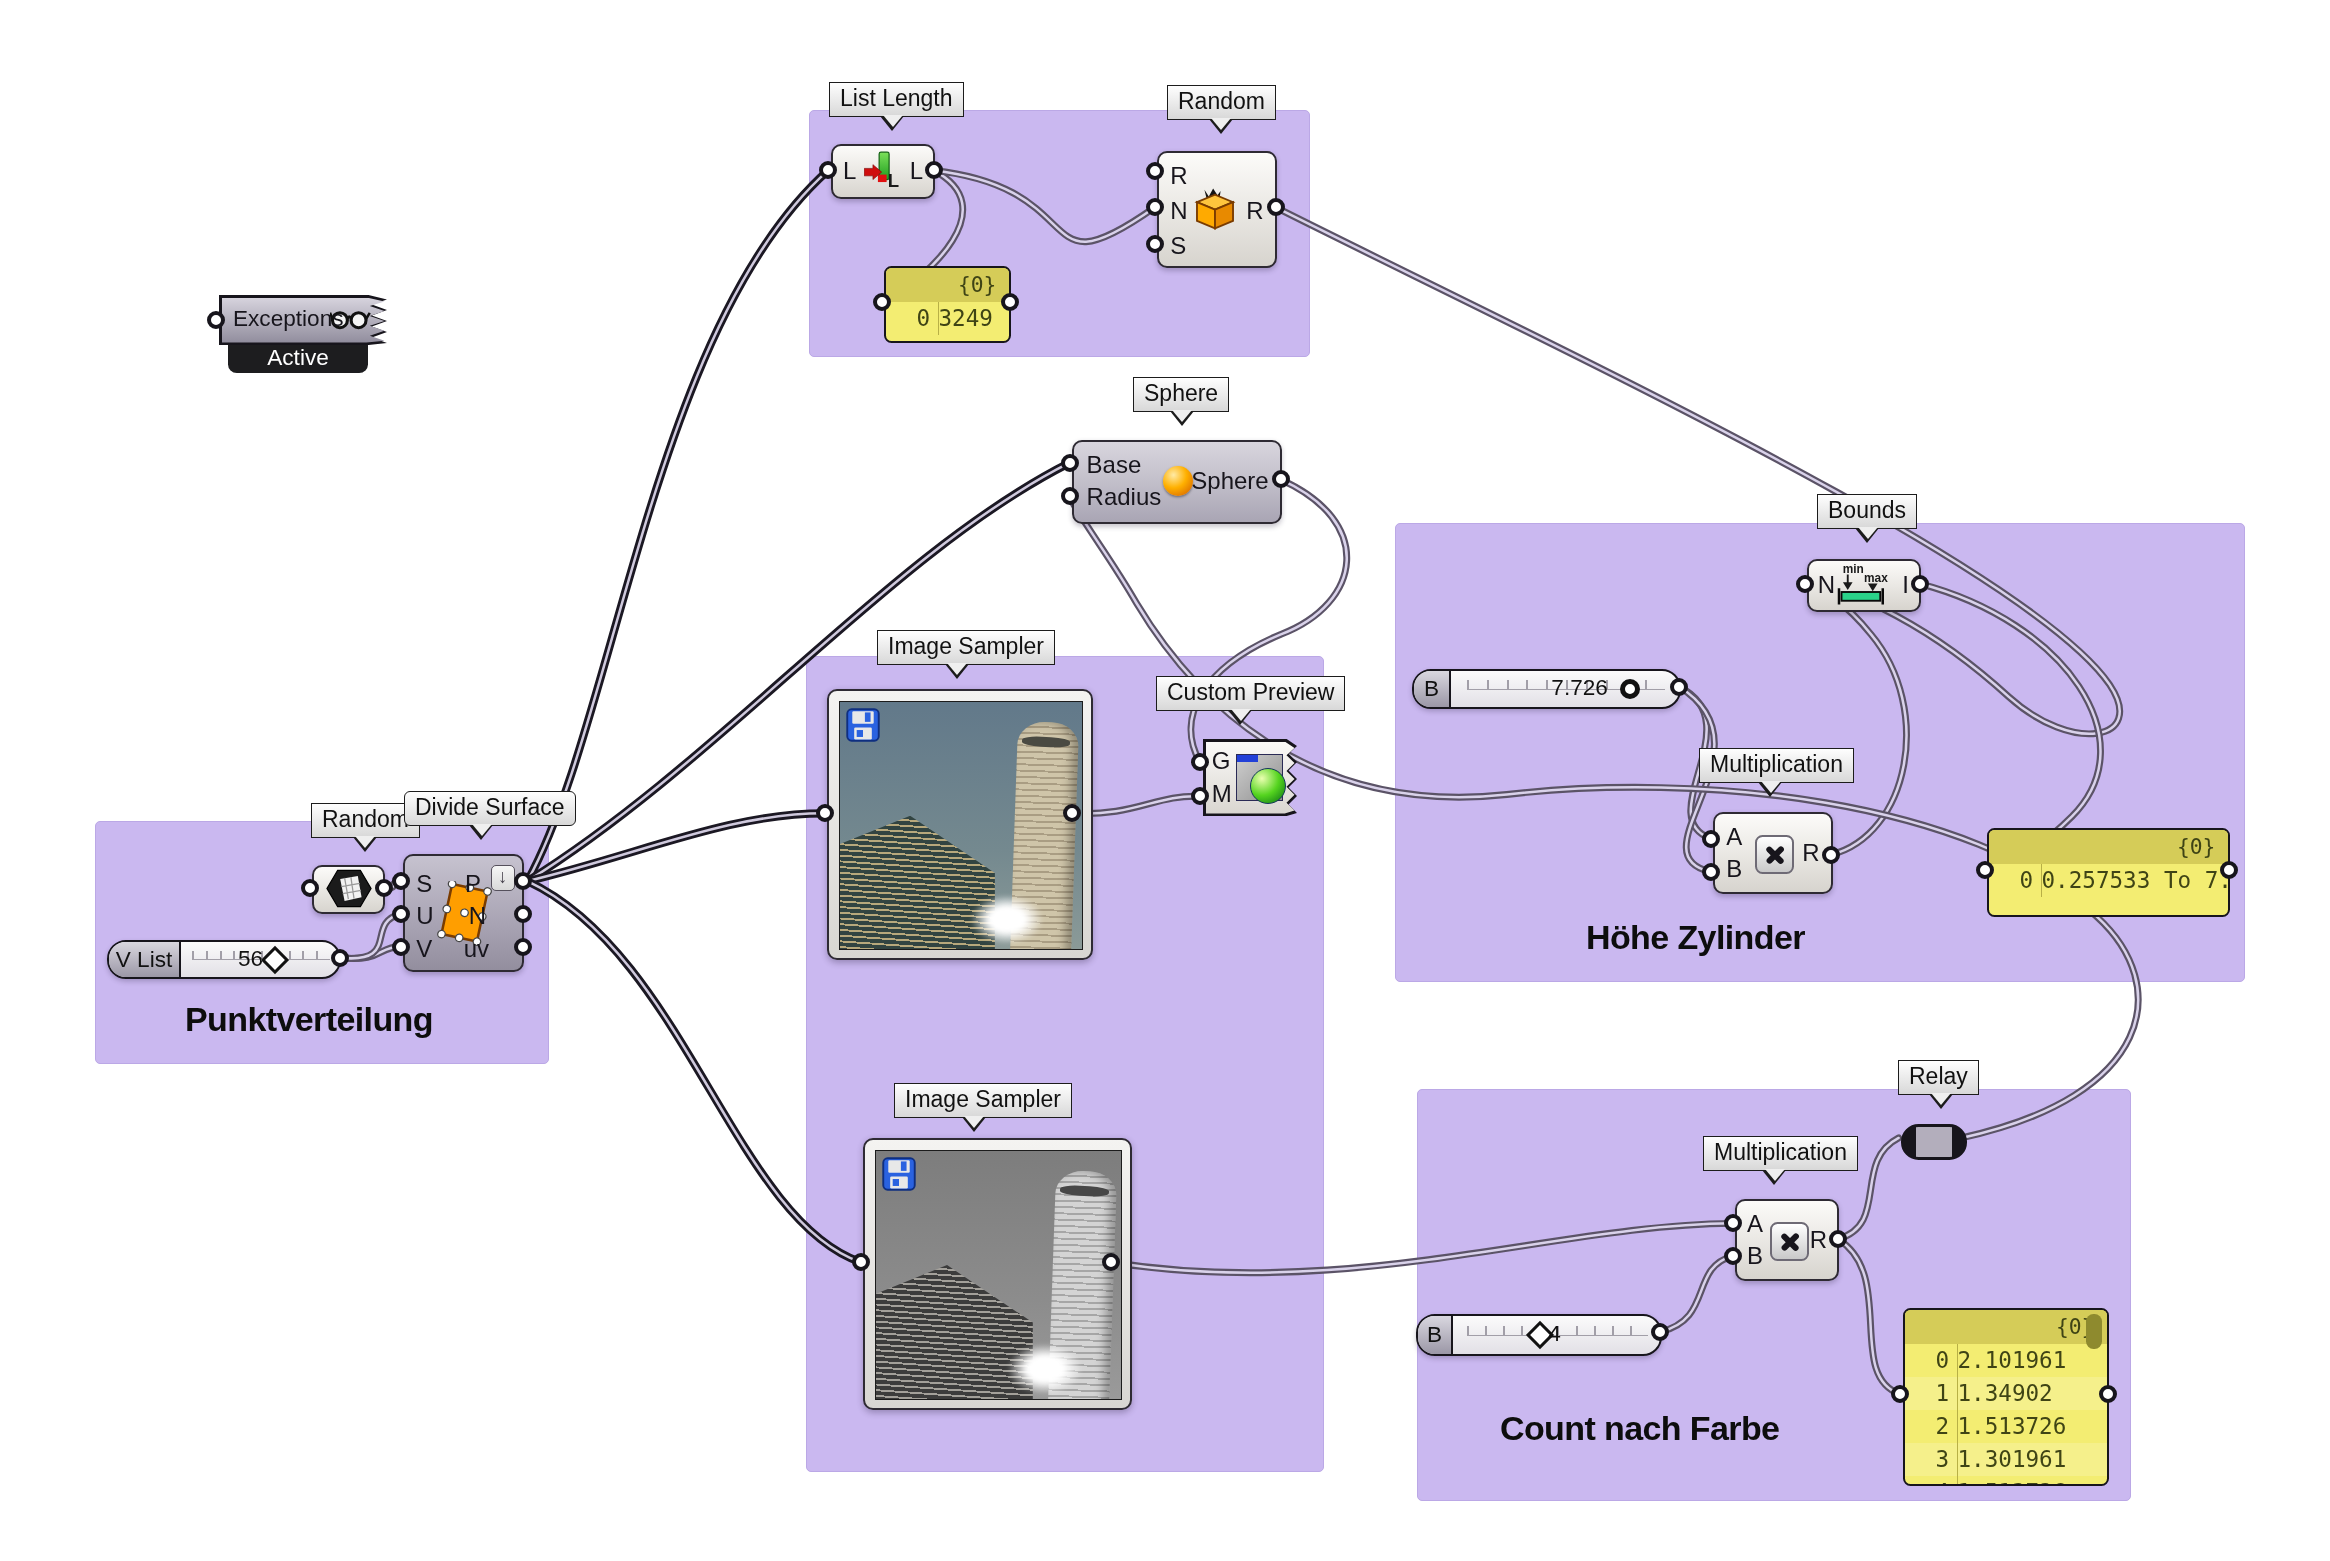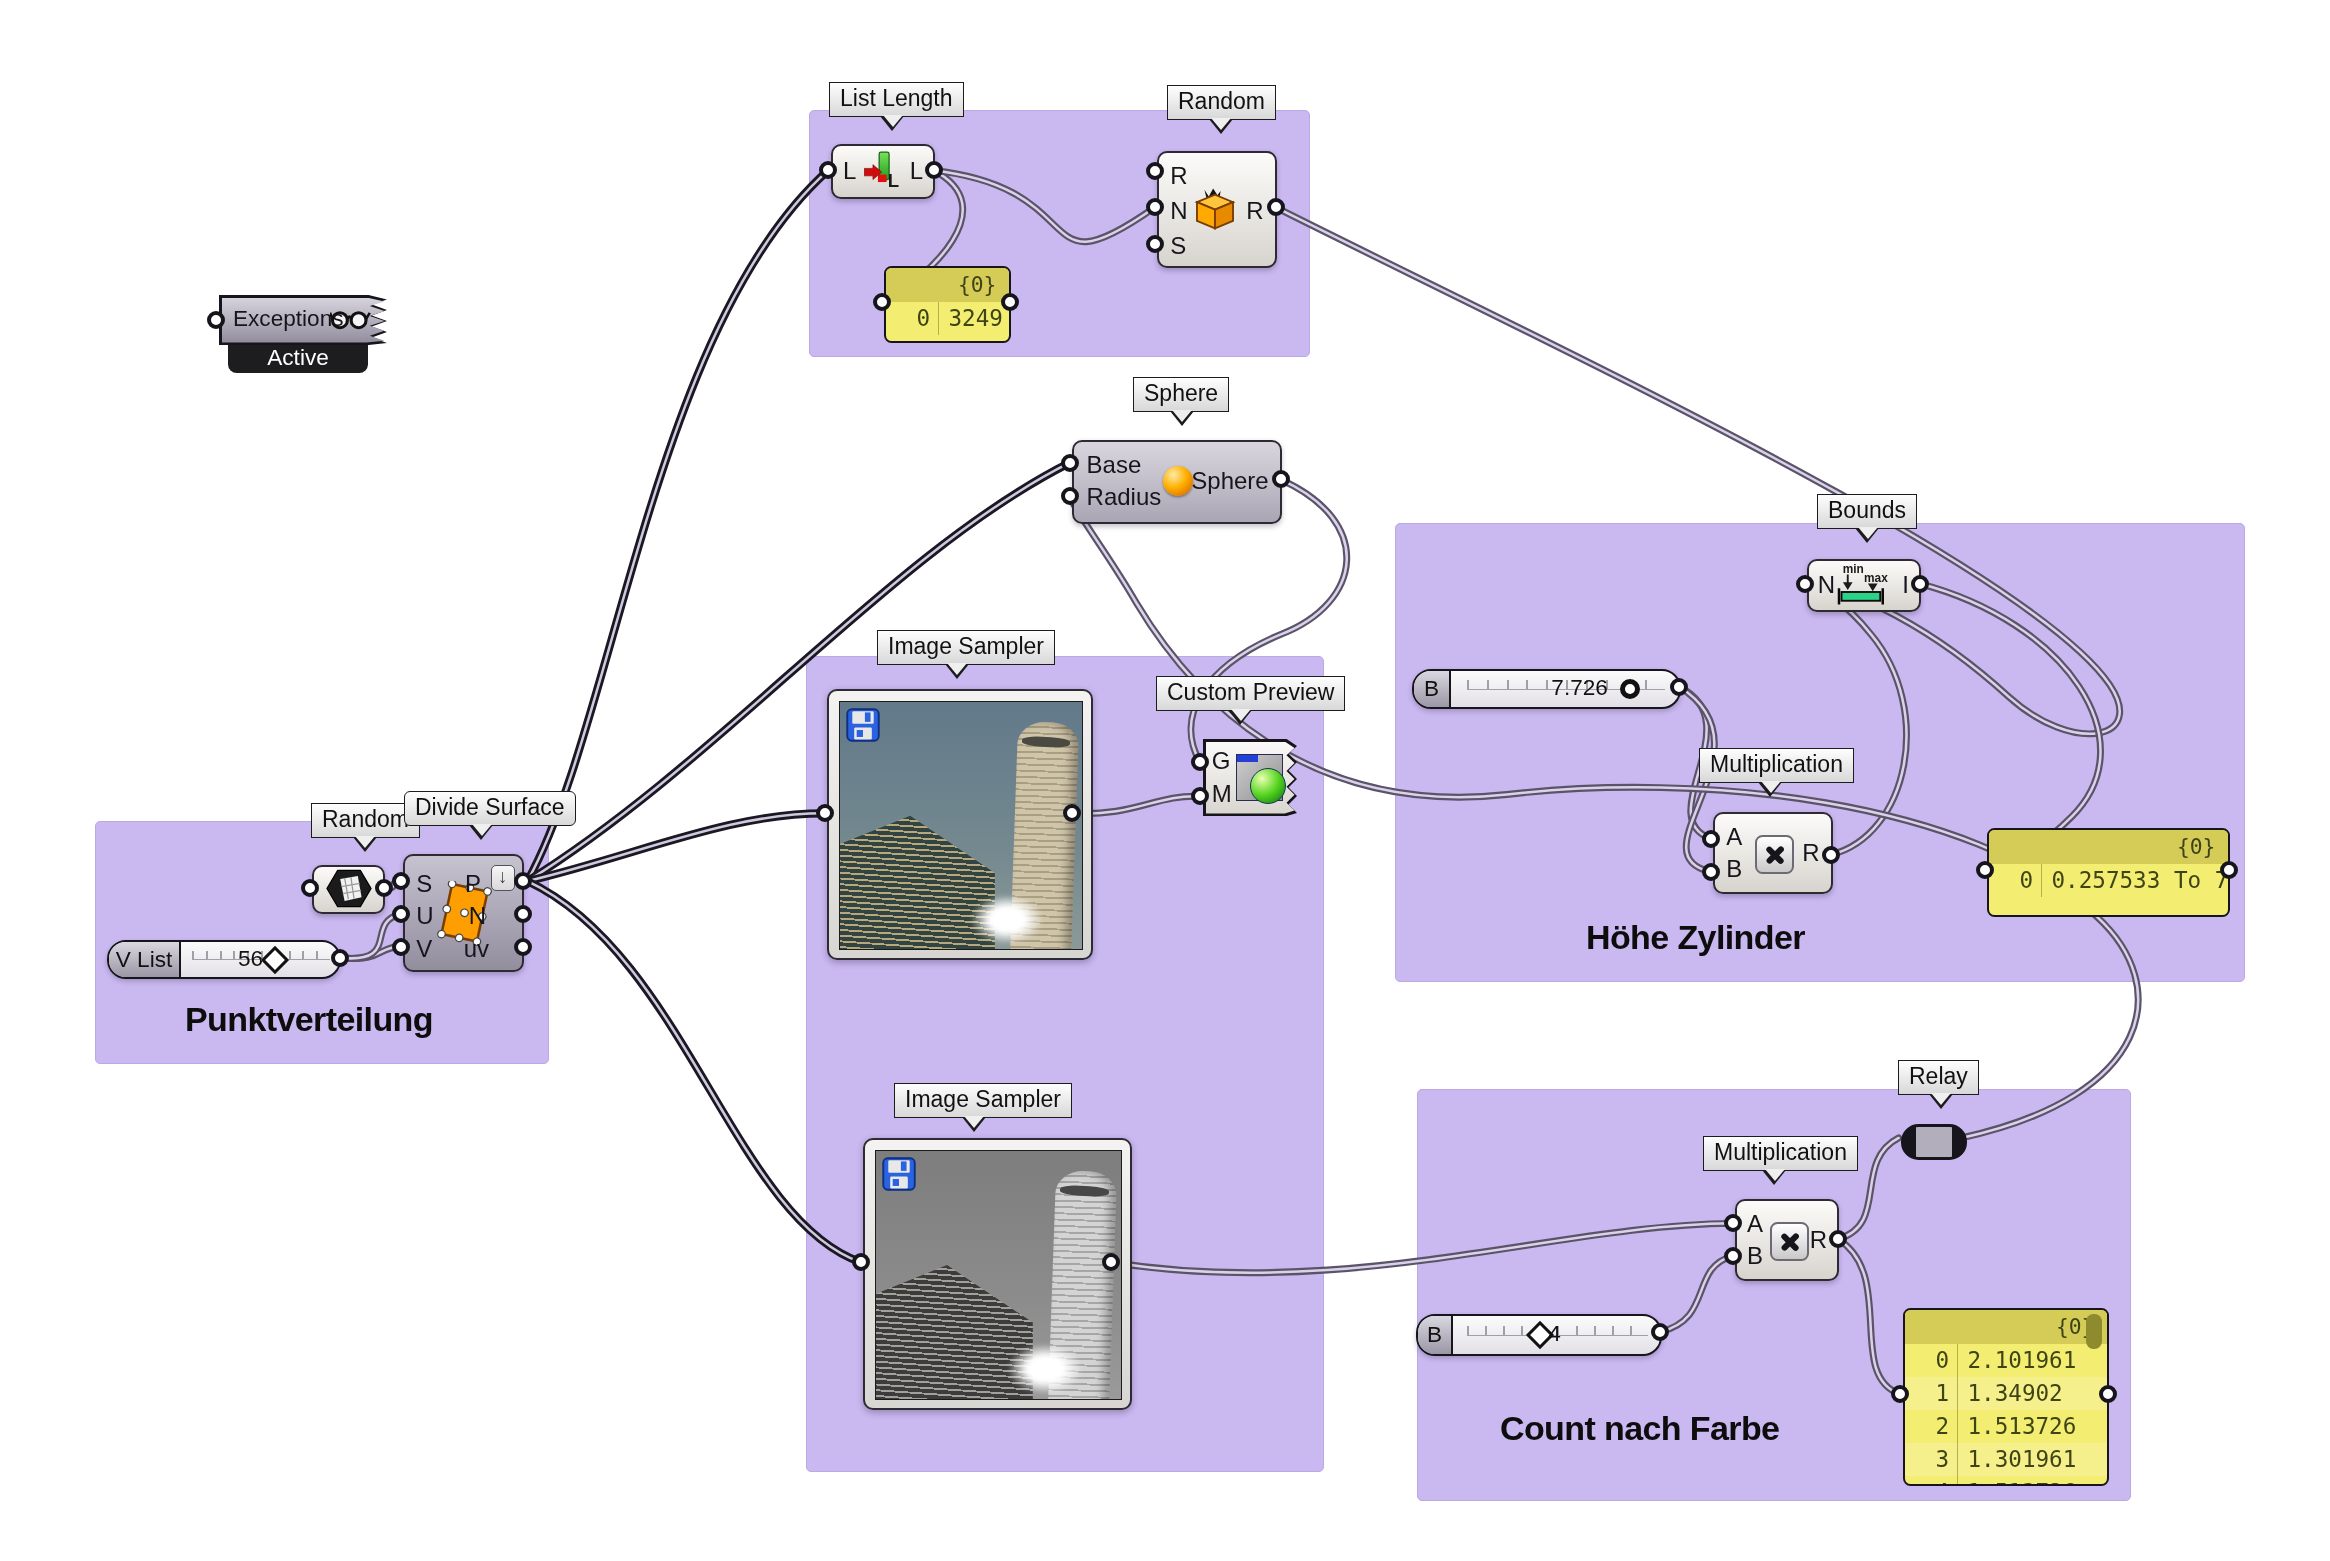--- a/index.html
+++ b/index.html
@@ -21,21 +21,21 @@
   .ttip{position:absolute;background:linear-gradient(180deg,#fefefe,#d8d8d8);border:1.9px solid #1c1c1c;
         font-size:23px;color:#111;padding:1.9px 10px 3.8px 10px;z-index:40;white-space:nowrap;}
   .ttip::after{content:'';position:absolute;left:38%;top:100%;border:12.6px solid transparent;border-top:15px solid #1c1c1c;border-bottom:0;}
   .ttip::before{content:'';position:absolute;left:38%;margin-left:2.5px;top:99%;border:10px solid transparent;border-top:12px solid #efefef;border-bottom:0;z-index:1;}
   .panel{position:absolute;background:#f3ed72;border:2.5px solid #17151c;border-radius:7.5px;z-index:20;
          font-family:"DejaVu Sans Mono",monospace;color:#3f4415;overflow:hidden;}
   .panel .hdr{position:relative;background:#d5cc58;text-align:right;font-size:21.3px;padding:3.8px 12.6px 5px 0;}
   .panel .row{display:flex;font-size:22.6px;line-height:33px;}
   .panel .row.alt{background:rgba(255,255,255,0.18);}
   .panel .idx{width:44px;text-align:right;padding-right:7.5px;border-right:1.9px solid #b8b046;flex:none;}
-  .panel .val{padding-left:10px;white-space:nowrap;}
+  .panel .val{white-space:nowrap;}
   .scrollnub{position:absolute;right:5px;top:3.8px;width:16.3px;height:35px;background:#8e8a2e;border-radius:7.5px;}
   .slider{position:absolute;background:linear-gradient(180deg,#fbfbfb,#e2e0e6);border:2.5px solid #17151c;border-radius:19px;display:flex;z-index:20;box-shadow:0 2.5px 5px rgba(40,30,60,.25);}
   .slider .tag{background:linear-gradient(180deg,#d9d7df,#9b97a6);border-right:2.5px solid #17151c;
         border-radius:16.3px 0 0 16.3px;font-size:22.6px;display:flex;align-items:center;justify-content:center;color:#111;flex:none;}
   .slider .sbody{position:relative;flex:1;}
   .ticks{position:absolute;left:7%;right:6%;top:26%;height:24%;
          background:repeating-linear-gradient(90deg,#a29fa8 0 1.9px,transparent 1.9px 10%);border-bottom:1.9px solid #a29fa8;}
   .sval{position:absolute;top:50%;transform:translateY(-55%);font-size:22.6px;color:#111;z-index:2;white-space:nowrap;}
   .dknob{position:absolute;top:50%;width:14px;height:14px;background:#fff;border:3.8px solid #111;transform:translateY(-50%) rotate(45deg);z-index:2;}
   .cknob{position:absolute;top:50%;width:10px;height:10px;background:#fff;border:5px solid #111;border-radius:50%;transform:translateY(-50%);z-index:2;}

